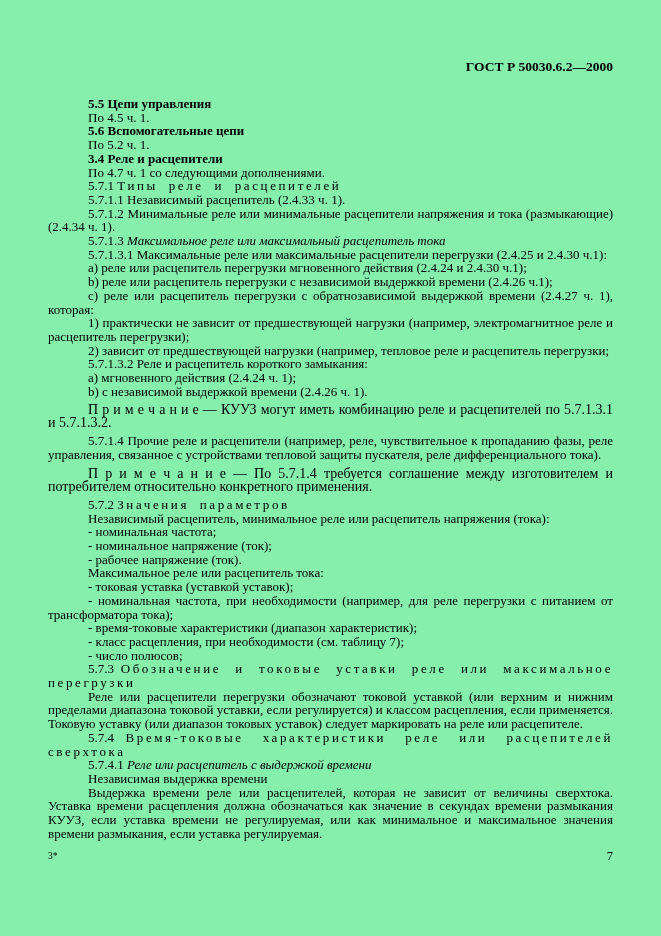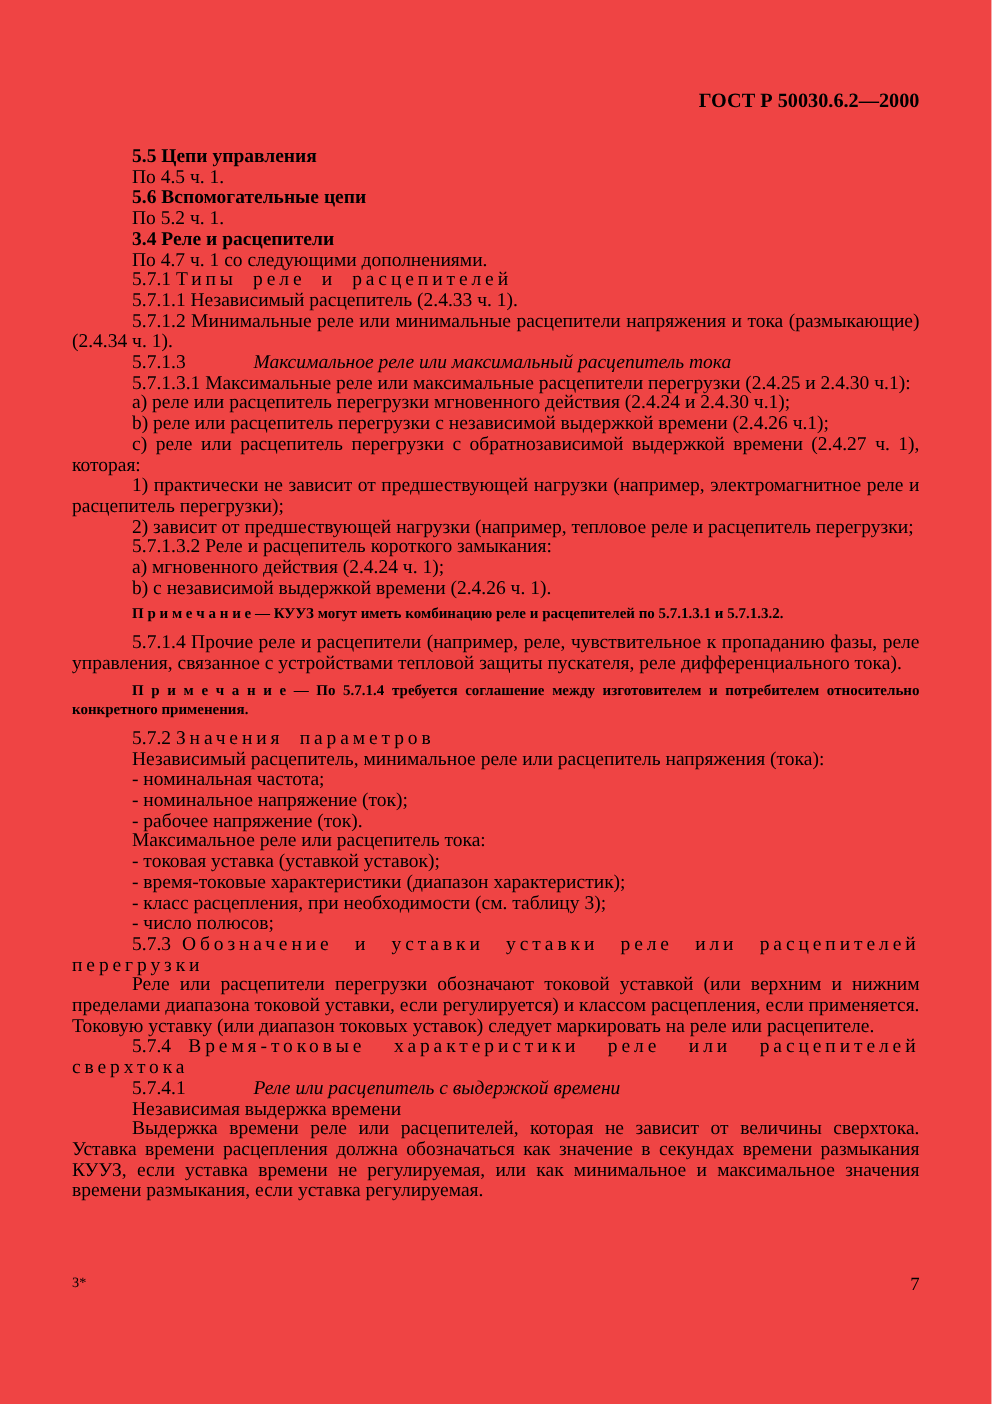--- a/index.html
+++ b/index.html
@@ -4,21 +4,21 @@
 <style>
   html, body {
     margin: 0;
     padding: 0;
     background: #ffffff;
   }
   .page {
     position: relative;
     width: 661px;
     height: 936px;
-    background: #ef4444;
+    background: #86efac;
     color: #000000;
     font-family: "Liberation Serif", "DejaVu Serif", serif;
     overflow: hidden;
   }
   .doc-header {
     padding-top: 60px;
     margin: 0 48px;
     text-align: right;
     font-weight: bold;
     font-size: 13.5px;
@@ -34,26 +34,25 @@
     font-size: 13px;
     line-height: 13.7px;
     hyphens: none;
   }
   .para.bold { font-weight: bold; }
   .para .prefix { white-space: pre; }
   .para.spaced .txt {
     letter-spacing: 0.2em;
     word-spacing: 0.38em;
   }
-  .para.italic-title .txt { font-style: italic; margin-left: 42px; }
+  .para.italic-title .txt { font-style: italic; }
   .para.note {
-    font-size: 10px;
+    font-size: 14px;
     line-height: 13px;
     margin: 5px 0;
-    font-weight: bold;
   }
   .doc-footer {
     position: absolute;
     left: 48px;
     right: 48px;
     top: 850px;
     display: flex;
     justify-content: space-between;
     align-items: flex-start;
   }
@@ -91,24 +90,25 @@
       <p class="para note"><span class="txt">П р и м е ч а н и е — КУУЗ могут иметь комбинацию реле и расцепителей по 5.7.1.3.1 и 5.7.1.3.2.</span></p>
       <p class="para plain"><span class="txt">5.7.1.4 Прочие реле и расцепители (например, реле, чувствительное к пропаданию фазы, реле управления, связанное с устройствами тепловой защиты пускателя, реле дифференциального тока).</span></p>
       <p class="para note"><span class="txt">П р и м е ч а н и е — По 5.7.1.4 требуется соглашение между изготовителем и потребителем относительно конкретного применения.</span></p>
       <p class="para spaced"><span class="prefix">5.7.2 </span><span class="txt">Значения параметров</span></p>
       <p class="para plain"><span class="txt">Независимый расцепитель, минимальное реле или расцепитель напряжения (тока):</span></p>
       <p class="para plain"><span class="txt">- номинальная частота;</span></p>
       <p class="para plain"><span class="txt">- номинальное напряжение (ток);</span></p>
       <p class="para plain"><span class="txt">- рабочее напряжение (ток).</span></p>
       <p class="para plain"><span class="txt">Максимальное реле или расцепитель тока:</span></p>
       <p class="para plain"><span class="txt">- токовая уставка (уставкой уставок);</span></p>
+      <p class="para plain"><span class="txt">- номинальная частота, при необходимости (например, для реле перегрузки с питанием от трансформатора тока);</span></p>
       <p class="para plain"><span class="txt">- время-токовые характеристики (диапазон характеристик);</span></p>
-      <p class="para plain"><span class="txt">- класс расцепления, при необходимости (см. таблицу 3);</span></p>
+      <p class="para plain"><span class="txt">- класс расцепления, при необходимости (см. таблицу 7);</span></p>
       <p class="para plain"><span class="txt">- число полюсов;</span></p>
-      <p class="para spaced"><span class="prefix">5.7.3 </span><span class="txt">Обозначение и уставки уставки реле или расцепителей перегрузки</span></p>
+      <p class="para spaced"><span class="prefix">5.7.3 </span><span class="txt">Обозначение и токовые уставки реле или максимальное перегрузки</span></p>
       <p class="para plain"><span class="txt">Реле или расцепители перегрузки обозначают токовой уставкой (или верхним и нижним пределами диапазона токовой уставки, если регулируется) и классом расцепления, если применяется. Токовую уставку (или диапазон токовых уставок) следует маркировать на реле или расцепителе.</span></p>
       <p class="para spaced"><span class="prefix">5.7.4 </span><span class="txt">Время-токовые характеристики реле или расцепителей сверхтока</span></p>
       <p class="para italic-title"><span class="prefix">5.7.4.1 </span><span class="txt">Реле или расцепитель с выдержкой времени</span></p>
       <p class="para plain"><span class="txt">Независимая выдержка времени</span></p>
       <p class="para plain"><span class="txt">Выдержка времени реле или расцепителей, которая не зависит от величины сверхтока. Уставка времени расцепления должна обозначаться как значение в секундах времени размыкания КУУЗ, если уставка времени не регулируемая, или как минимальное и максимальное значения времени размыкания, если уставка регулируемая.</span></p>
     </div>
 
   <div class="doc-footer">
     <span class="sig-mark">3*</span>
     <span class="page-num">7</span>

